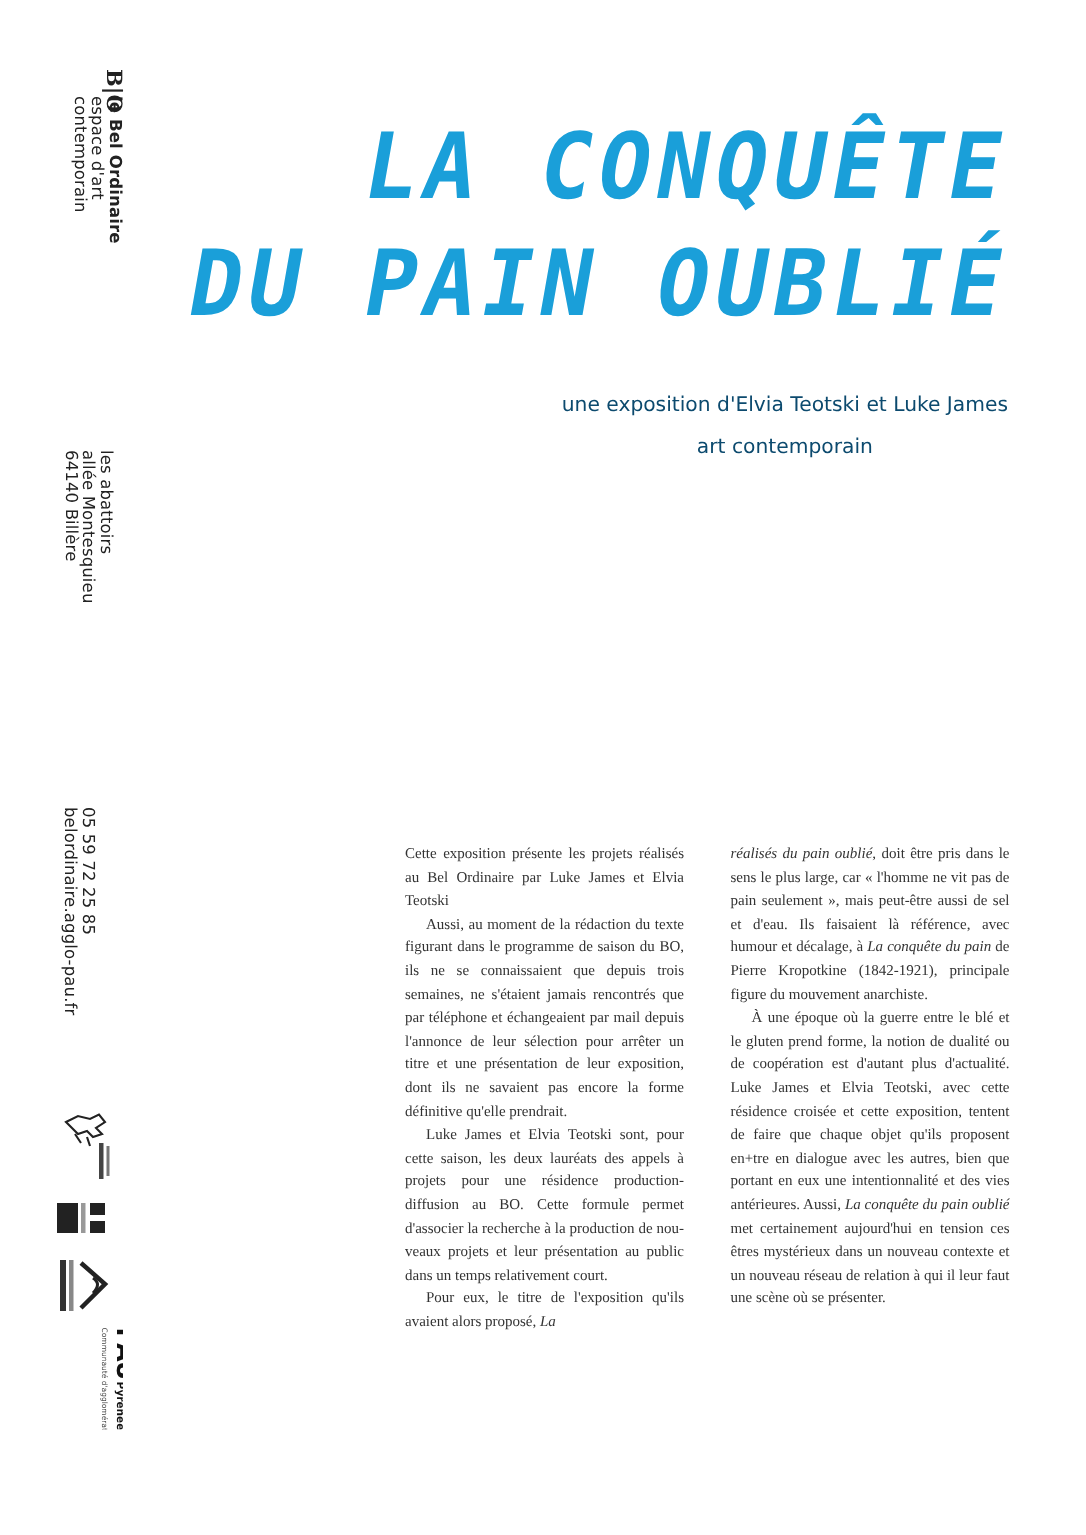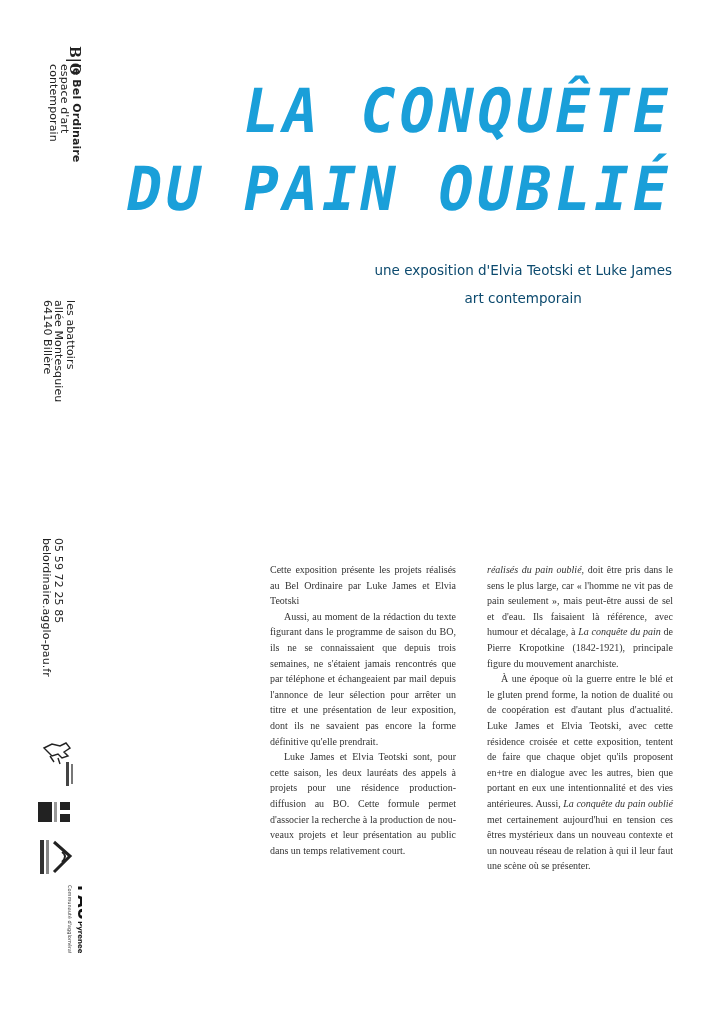--- a/index.html
+++ b/index.html
@@ -94,18 +94,19 @@
 
 <div id="subtitle">
   <span class="sline">une exposition d'Elvia Teotski et Luke James</span>
   <span class="sline">art contemporain</span>
 </div>
 
 <div id="col-left" class="col">
   <p class="noindent">Cette exposition présente les pro­jets réalisés au Bel Ordinaire par Luke James et Elvia Teotski</p>
   <p>Aussi, au moment de la rédaction du texte figurant dans le programme de saison du BO, ils ne se connais­saient que depuis trois semaines, ne s'étaient jamais rencontrés que par téléphone et échangeaient par mail depuis l'annonce de leur sélection pour arrêter un titre et une présen­tation de leur exposition, dont ils ne savaient pas encore la forme défini­tive qu'elle prendrait.</p>
   <p>Luke James et Elvia Teotski sont, pour cette saison, les deux lauréats des appels à projets pour une rési­dence production-diffusion au BO. Cette formule permet d'associer la recherche à la production de nou­veaux projets et leur présentation au public dans un temps relativement court.</p>
+  <p><span>Pour eux, le titre de l'exposi­tion qu'ils avaient alors proposé, </span><em>La</em></p>
 </div>
 
 <div id="col-right" class="col">
   <p class="noindent"><em>réalisés du pain oublié</em><span>, doit être pris dans le sens le plus large, car « l'homme ne vit pas de pain seule­ment », mais peut-être aussi de sel et d'eau. Ils faisaient là référence, avec humour et décalage, à </span><em>La conquête du pain</em><span> de Pierre Kropotkine (1842-1921), principale figure du mouve­ment anarchiste.</span></p>
   <p><span>À une époque où la guerre entre le blé et le gluten prend forme, la no­tion de dualité ou de coopération est d'autant plus d'actualité. Luke James et Elvia Teotski, avec cette résidence croisée et cette exposition, tentent de faire que chaque objet qu'ils proposent en+tre en dialogue avec les autres, bien que portant en eux une intentionnalité et des vies anté­rieures. Aussi, </span><em>La conquête du pain oublié</em><span> met certainement aujourd'hui en tension ces êtres mystérieux dans un nouveau contexte et un nouveau réseau de relation à qui il leur faut une scène où se présenter.</span></p>
 </div>
 
 </body></html>

